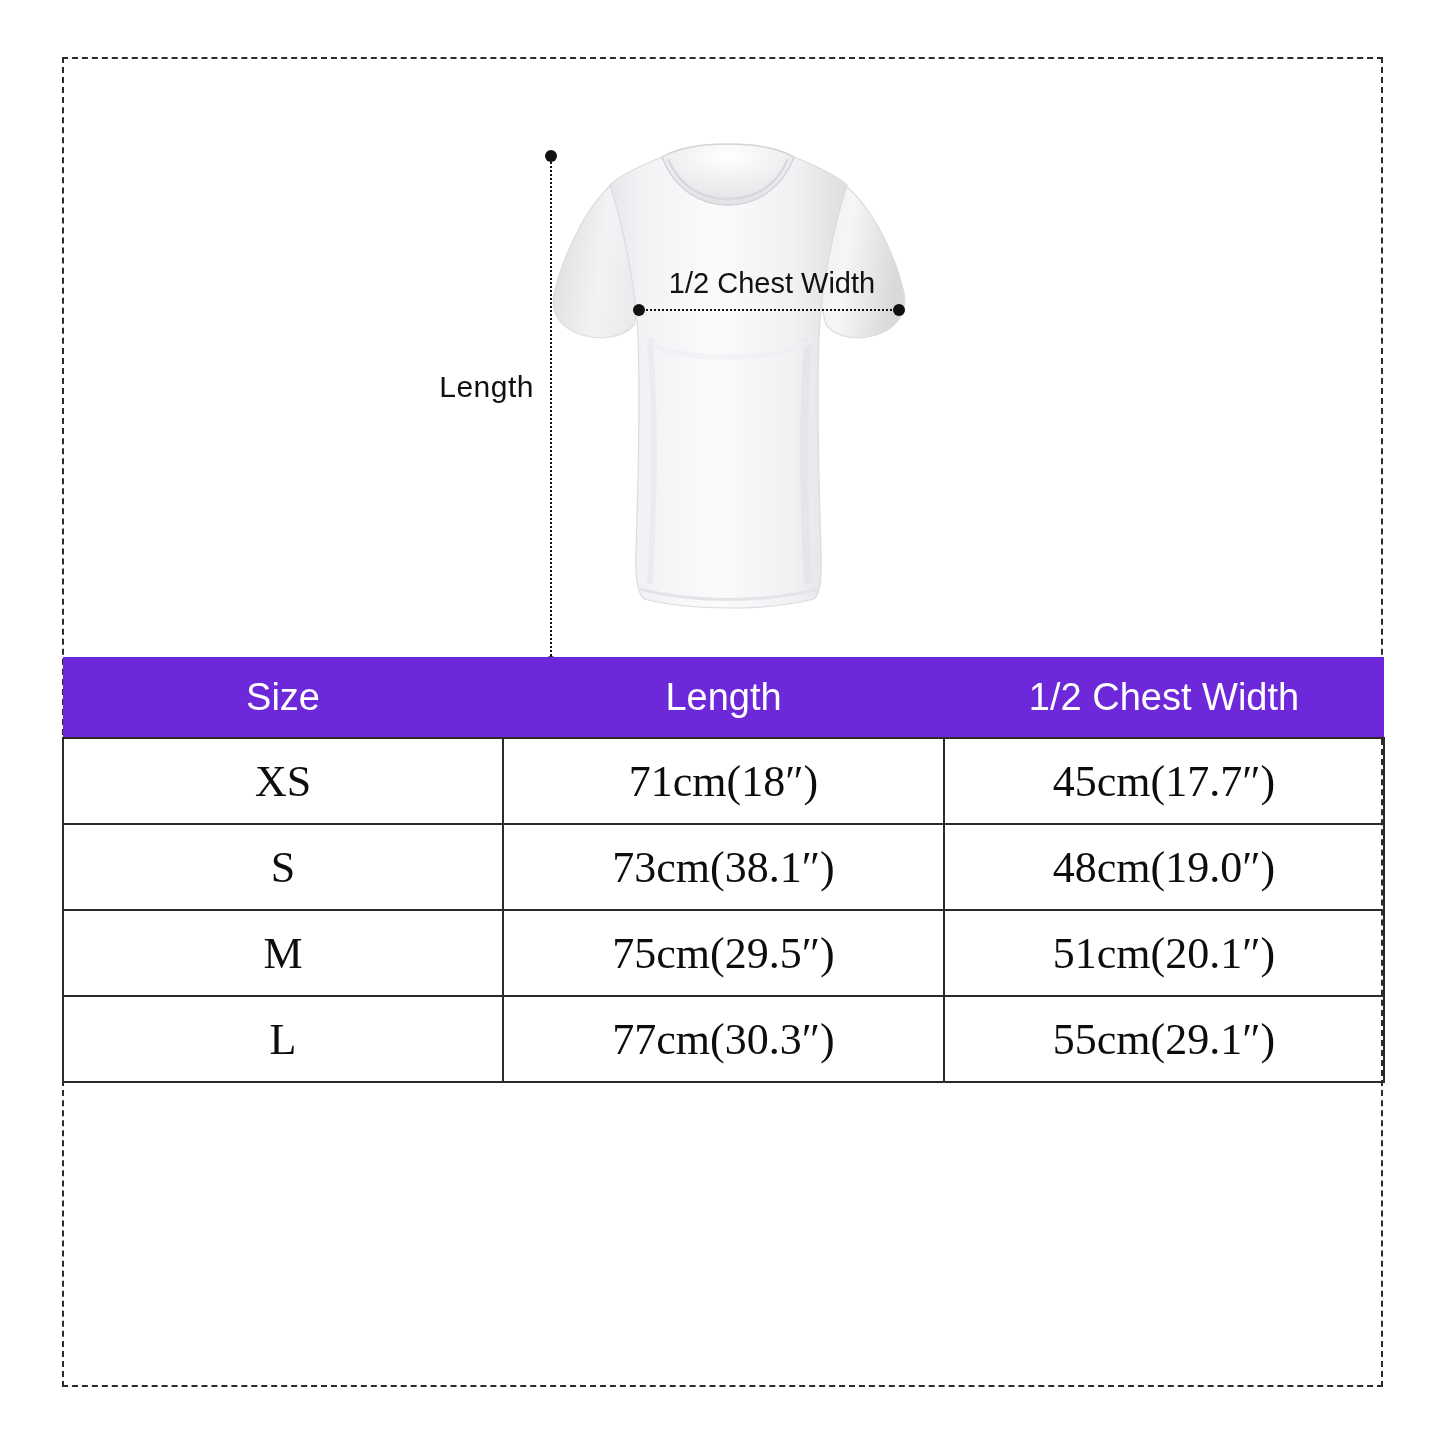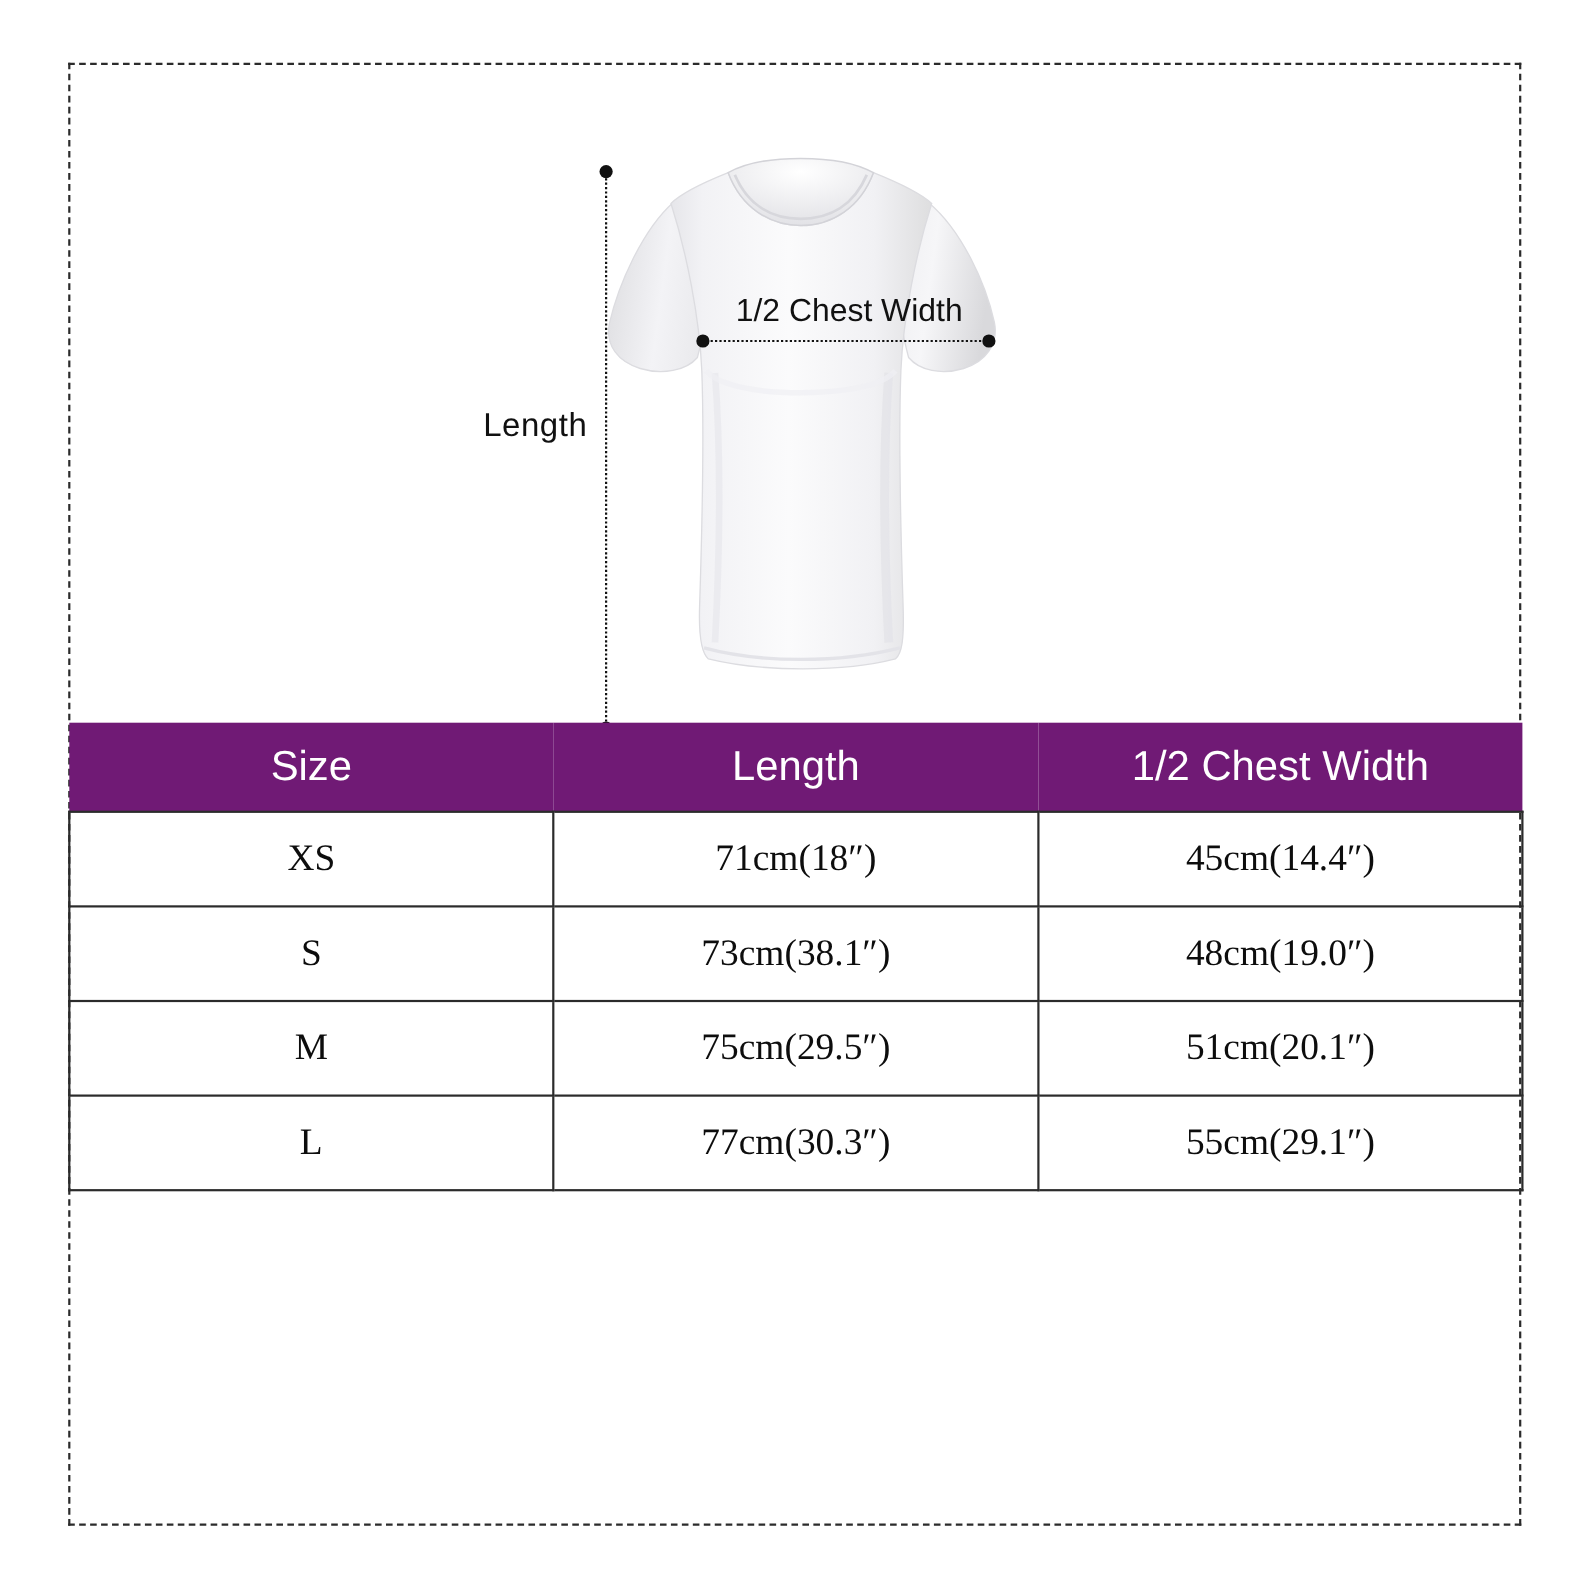--- a/index.html
+++ b/index.html
@@ -100,34 +100,34 @@
   
   #size-table {
     position: absolute;
     left: 62px;
     top: 657px;
     width: 1321px;
     border-collapse: collapse;
     table-layout: fixed;
   }
   #size-table th {
-    background: #701a75;
+    background: #6d28d9;
     color: #ffffff;
     font-weight: normal;
     font-size: 38px;
     font-family: "Liberation Sans", sans-serif;
     height: 78px;
     text-align: center;
     border: none;
   }
   #size-table td {
     border: 2px solid #2b2b2b;
     height: 82px;
     text-align: center;
-    font-size: 34px;
+    font-size: 44px;
     font-family: "Liberation Serif", serif;
     color: #0d0d0d;
   }
   #size-table colgroup .c1 { width: 440px; }
   #size-table colgroup .c2 { width: 441px; }
   #size-table colgroup .c3 { width: 440px; }
   #size-table thead tr th:first-child { }
 </style>
 </head>
 <body>
@@ -214,21 +214,21 @@
     <tr>
       <th>Size</th>
       <th>Length</th>
       <th>1/2 Chest Width</th>
     </tr>
   </thead>
   <tbody id="size-table-body">
       <tr>
         <td>XS</td>
         <td>71cm(18″)</td>
-        <td>45cm(14.4″)</td>
+        <td>45cm(17.7″)</td>
       </tr>
       <tr>
         <td>S</td>
         <td>73cm(38.1″)</td>
         <td>48cm(19.0″)</td>
       </tr>
       <tr>
         <td>M</td>
         <td>75cm(29.5″)</td>
         <td>51cm(20.1″)</td>

